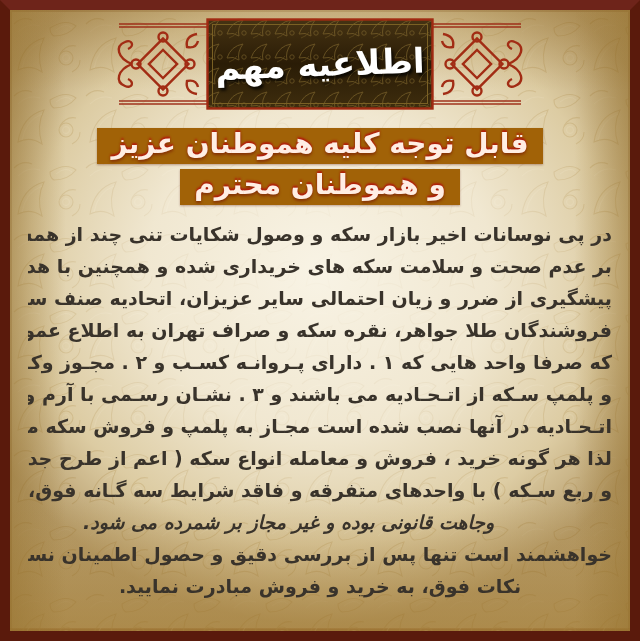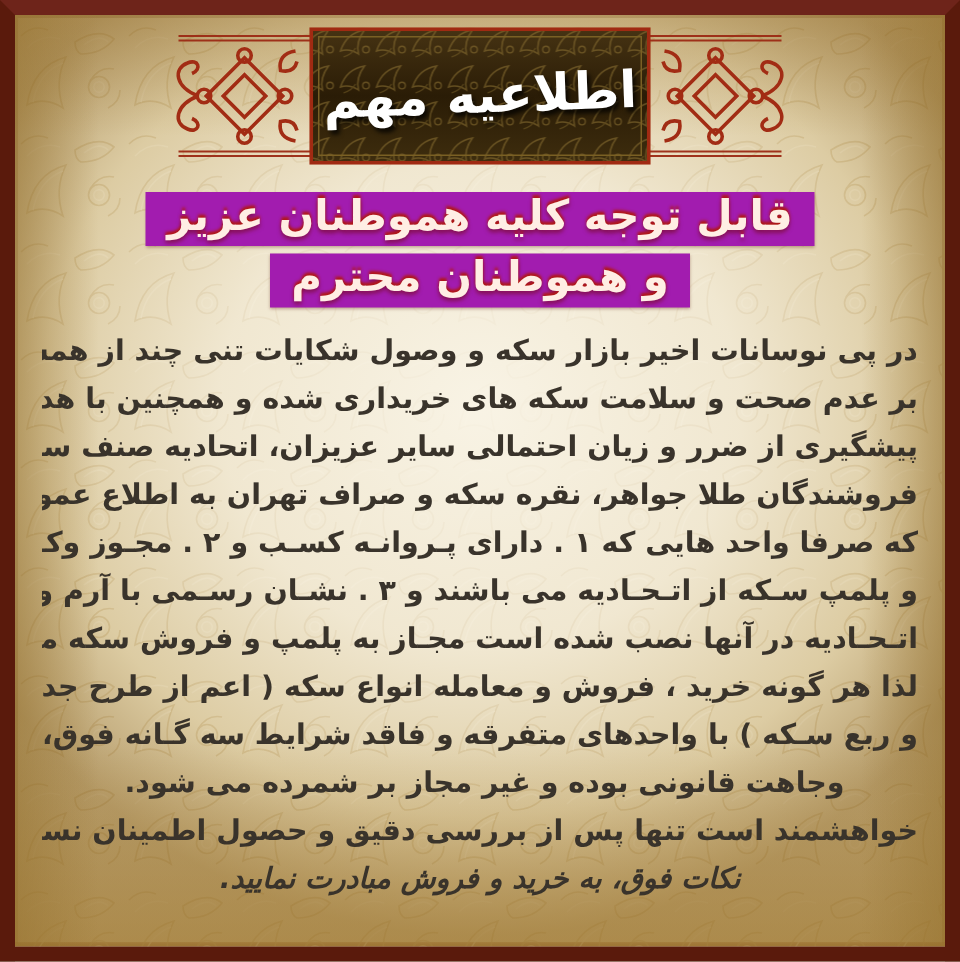--- a/index.html
+++ b/index.html
@@ -39,43 +39,43 @@
     color:#ffffff;font-size:34px;font-weight:bold;
     text-shadow:2px 3px 3px rgba(0,0,0,.75);
     transform:rotate(-2deg);
     direction:rtl;
   }
 
   
   .heading{margin-top:16px;text-align:center;}
   .hline{
     display:table;margin:0 auto 5px;
-    background:#a21caf;
+    background:#a16207;
     padding:1px 14px 5px;
     font-size:28px;font-weight:bold;line-height:30px;
     color:#ffeee4;
     text-shadow:0 -2px 2px rgba(178,24,12,.95), 0 2px 3px rgba(110,8,4,.55);
     direction:rtl;white-space:nowrap;
     box-shadow:0 1px 2px rgba(90,20,8,.35);
   }
 
   
   .body-text{
     margin:13px 18px 0;
     direction:rtl;
     color:#39332b;
     font-size:19px;font-weight:bold;
     overflow:hidden;
   }
   .line{
     height:32px;line-height:32px;white-space:nowrap;
     text-align:justify;text-align-last:justify;text-justify:inter-word;
   }
-  .line.shift-left{text-align:center;text-align-last:left;padding-left:55px;}
-  .line.center{text-align:left;text-align-last:center;font-style:italic;}
+  .line.shift-left{text-align:center;text-align-last:left;padding-left:55px;font-style:italic;}
+  .line.center{text-align:left;text-align-last:center;}
 </style>
 </head>
 <body>
 
 <div class="poster">
 
   <svg class="damask" xmlns="http://www.w3.org/2000/svg" width="620" height="621">
     <defs>
       <pattern id="dmk" width="72" height="72" patternUnits="userSpaceOnUse">
         <g fill="none" stroke="#c4aa7c" stroke-width="1.1" opacity="0.85">

